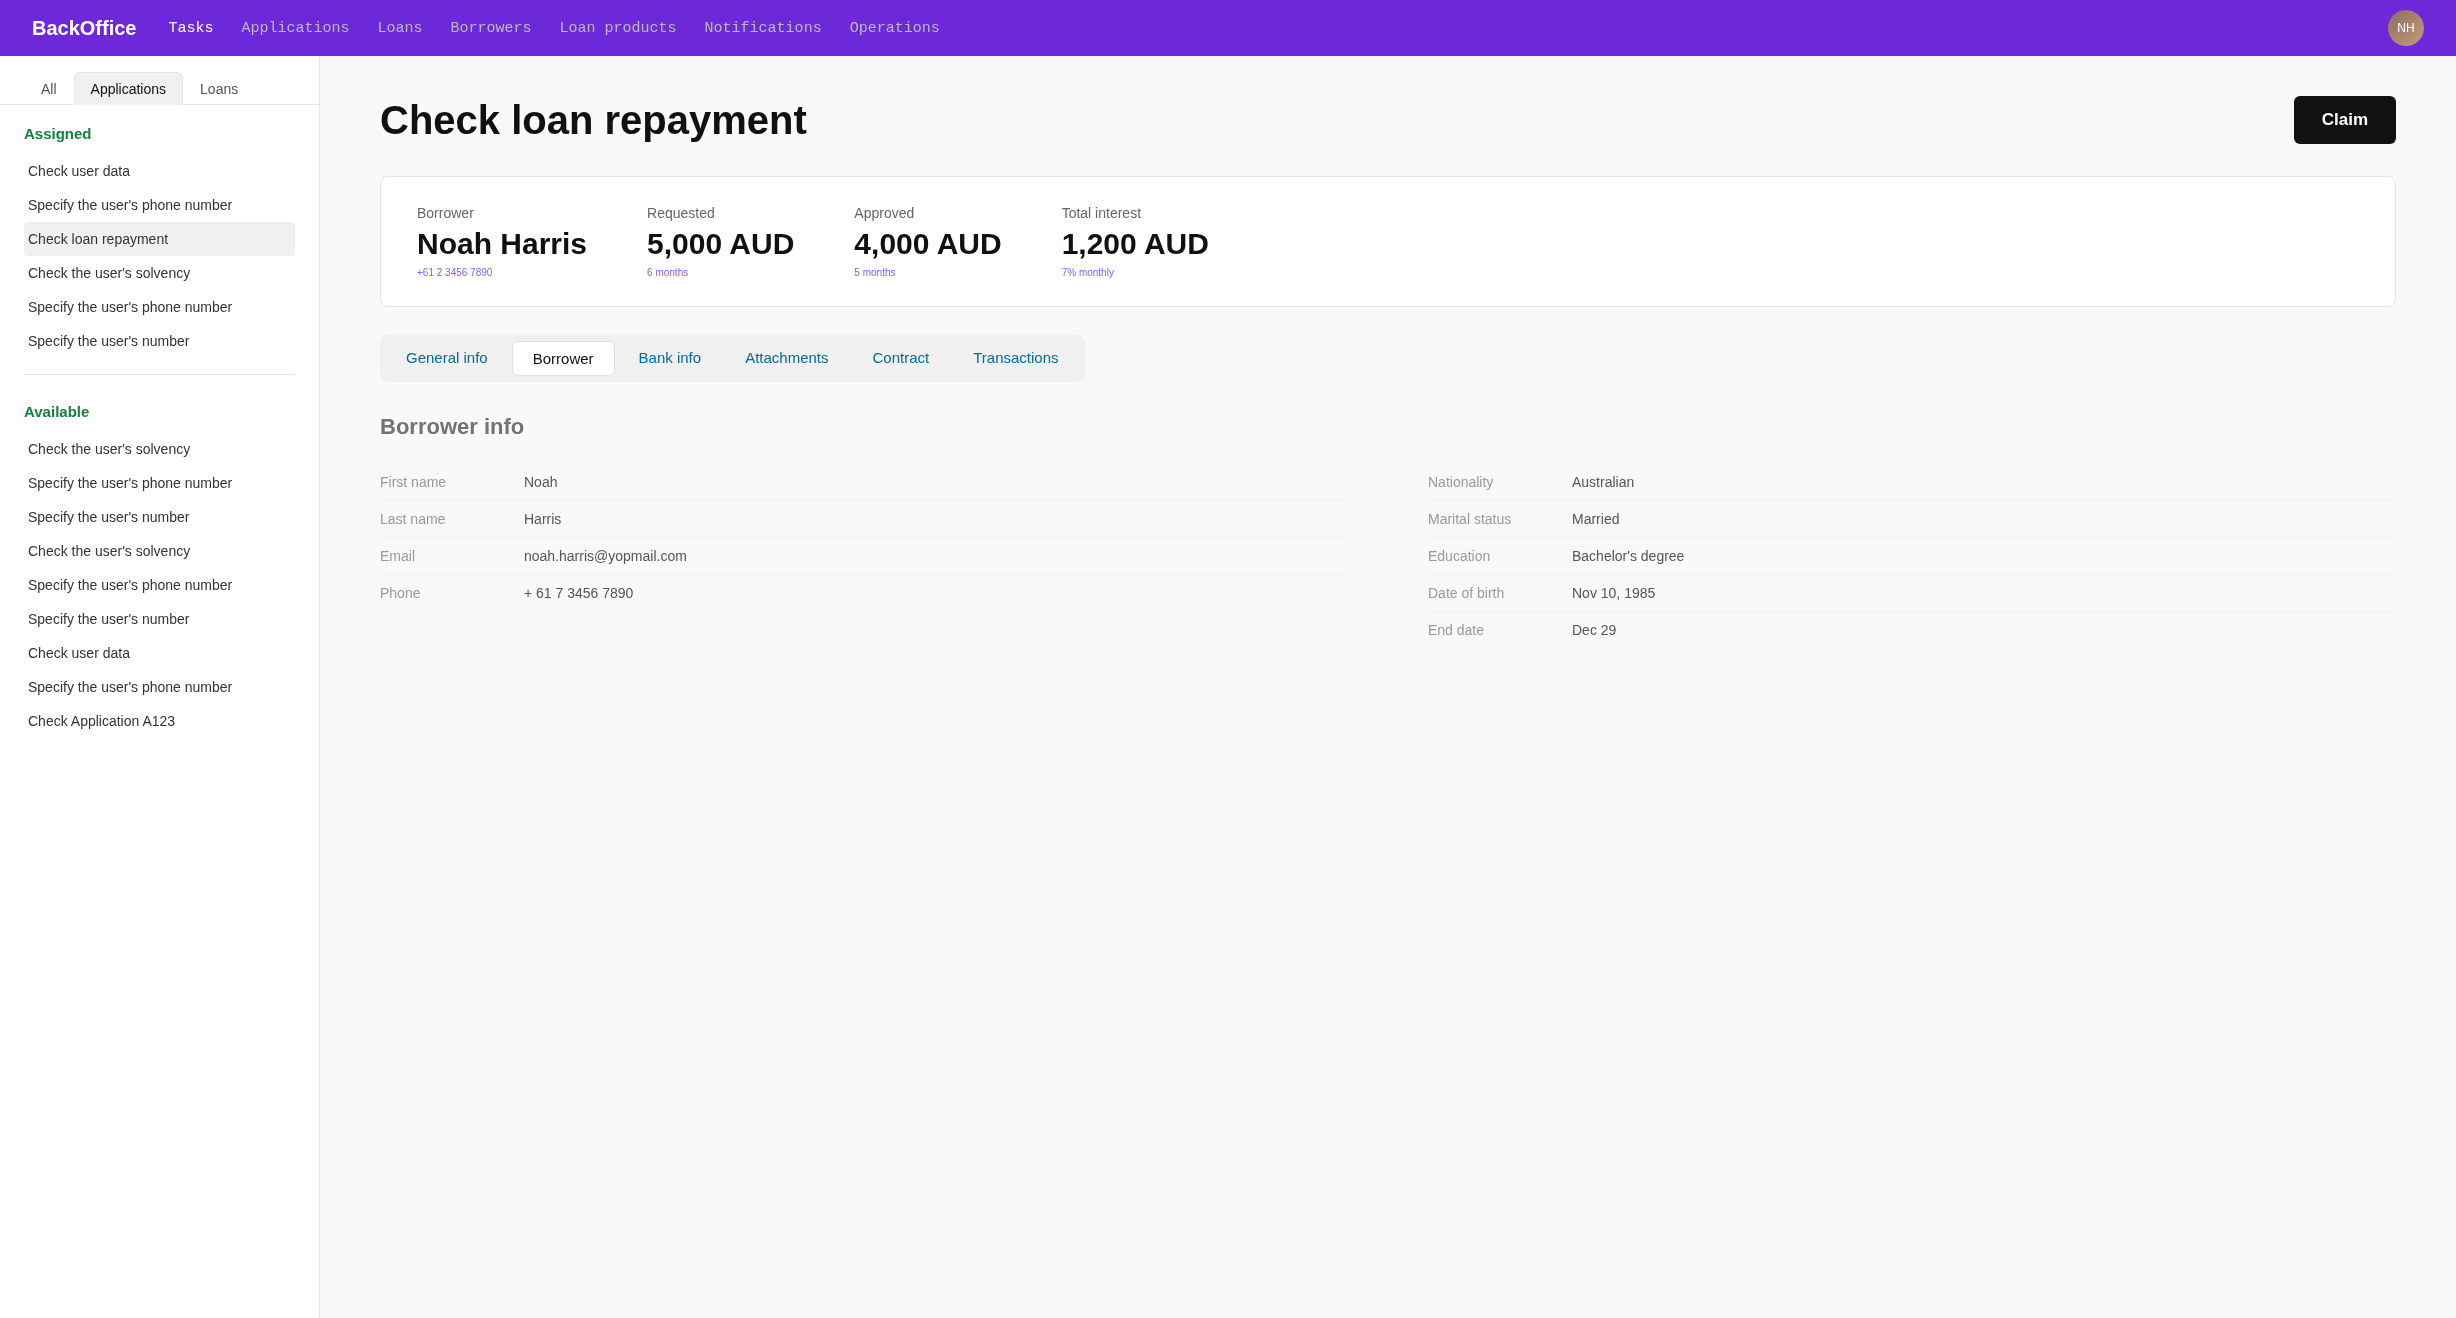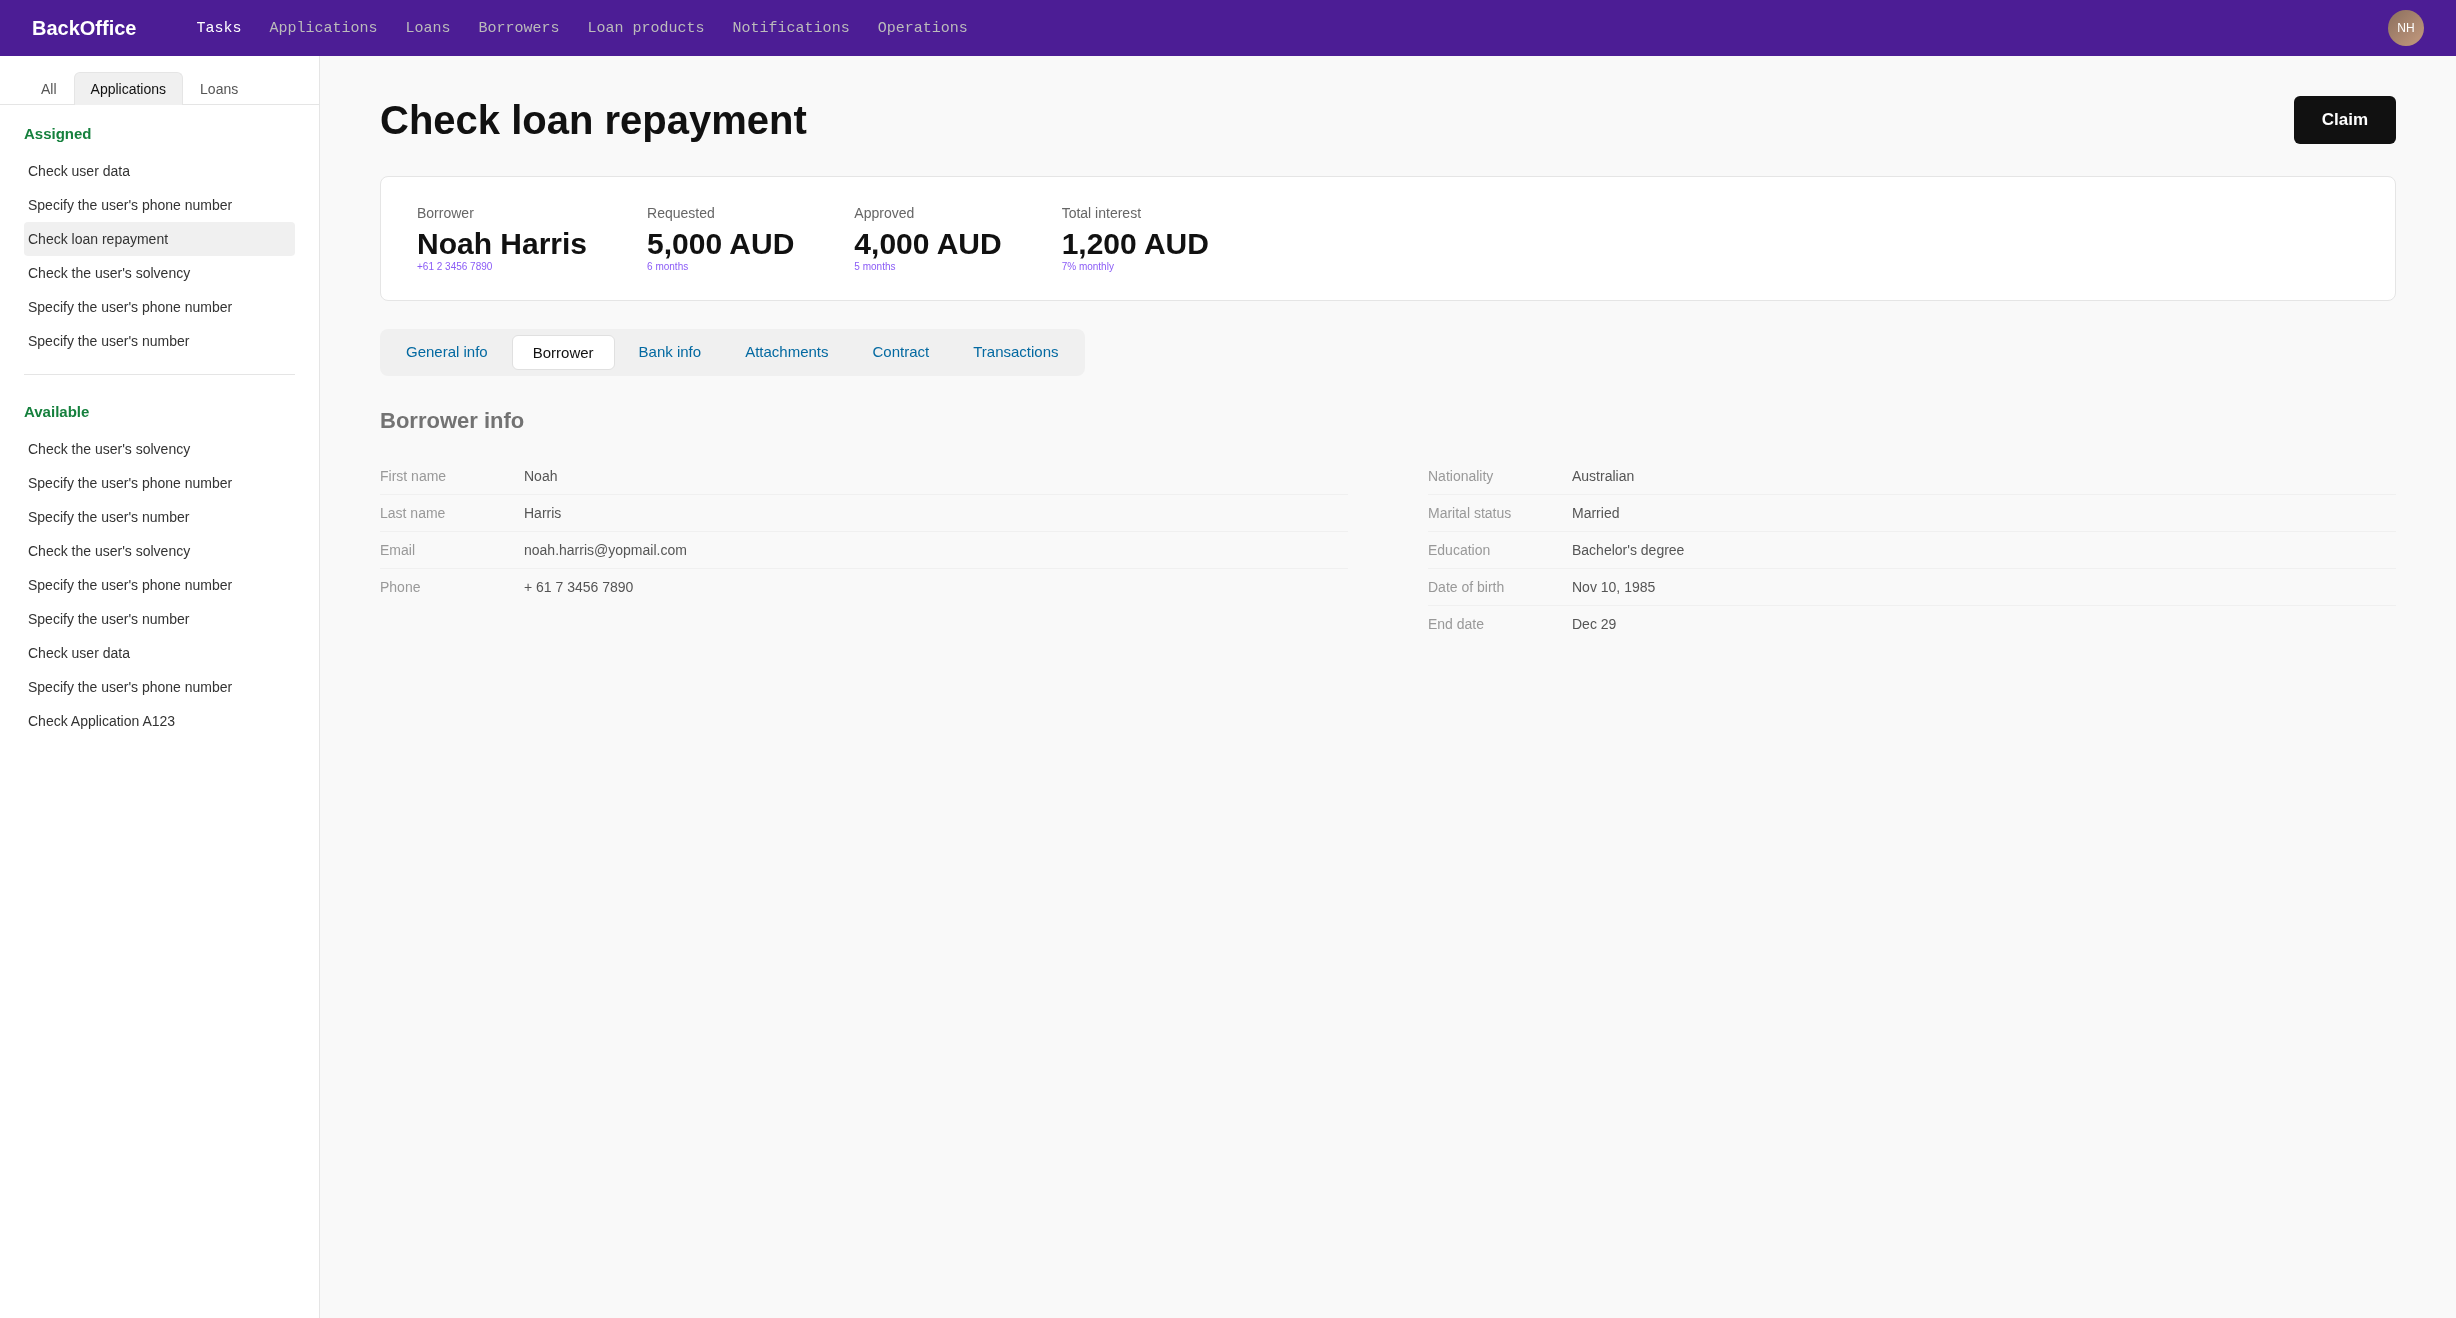--- a/index.html
+++ b/index.html
@@ -1,25 +1,25 @@
 <!DOCTYPE html>
 <html><head>
   <meta charset="utf-8">
   <style>
     * { margin: 0; padding: 0; box-sizing: border-box; }
     body { font-family: -apple-system, BlinkMacSystemFont, 'Segoe UI', sans-serif; background: #f5f5f5; color: #111; }
 
     
     .navbar {
-      background: #4c1d95;
+      background: #6d28d9;
       display: flex;
       align-items: center;
       padding: 4px 32px;
       height: 56px;
-      gap: 44px;
+      gap: 16px;
     }
     .navbar-brand {
       color: #fff;
       font-weight: 700;
       font-size: 20px;
       white-space: nowrap;
       margin-right: 16px;
     }
     .nav-links { display: flex; gap: 28px; flex: 1; }
     .nav-link {
@@ -138,20 +138,21 @@
     }
     .loan-field-label {
       font-size: 14px;
       color: #666;
       margin-bottom: 6px;
     }
     .loan-field-value {
       font-size: 30px;
       font-weight: 700;
       color: #111;
+      margin-bottom: 6px;
     }
     .loan-field-sub {
       font-size: 10px;
       color: #8b5cf6;
     }
 
     
     .tab-bar {
       background: #f0f0f0;
       border-radius: 8px;

